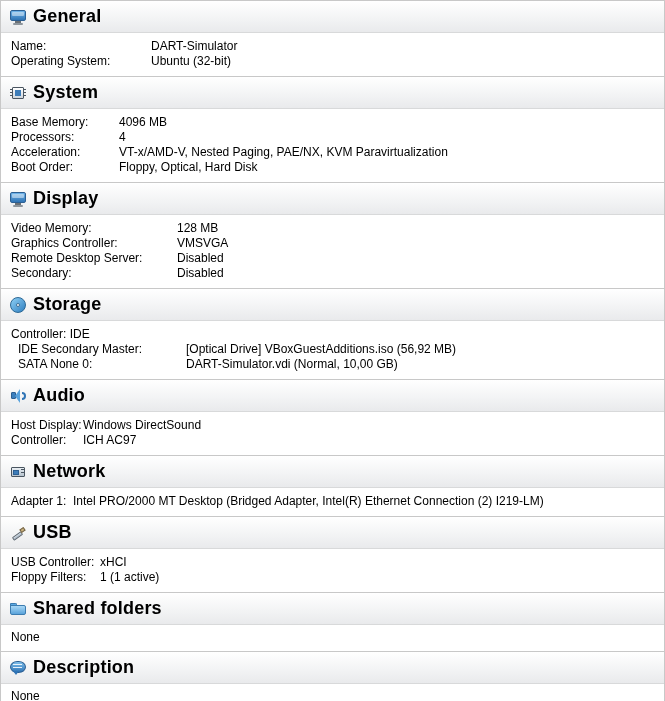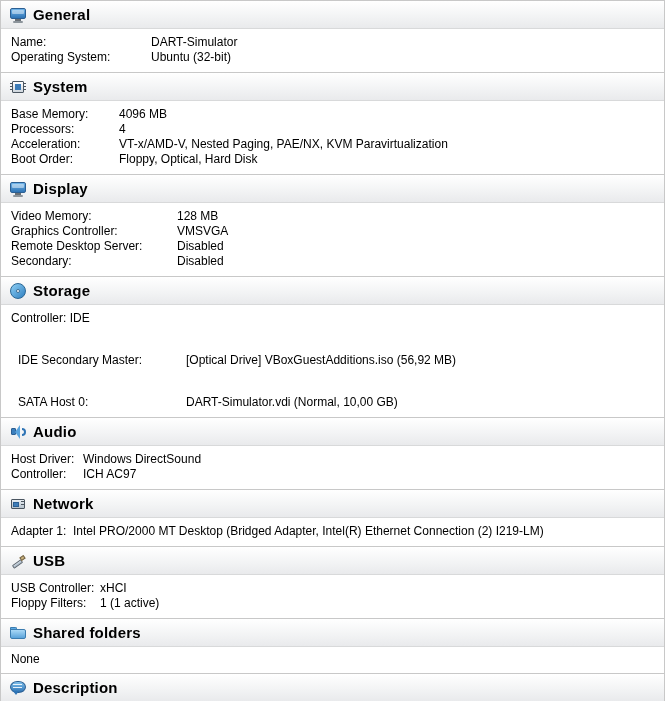--- a/index.html
+++ b/index.html
@@ -31,21 +31,21 @@
   .section-header {
     display: flex;
     align-items: center;
     gap: 7px;
     padding: 5px 8px 5px 9px;
     background: linear-gradient(to bottom, #ffffff 0%, #f3f4f5 55%, #e9eaec 100%);
     border-bottom: 1px solid #d8d9da;
   }
   .section-title {
     font-weight: bold;
-    font-size: 15px;
+    font-size: 18px;
     color: #000;
     letter-spacing: 0.2px;
   }
   .section-body {
     padding: 6px 8px 7px 10px;
   }
   .row {
     display: flex;
     align-items: flex-start;
     line-height: 15px;
@@ -56,21 +56,20 @@
   }
   .value {
     color: #000;
   }
   .plain {
     line-height: 15px;
     white-space: nowrap;
   }
   .indent {
     padding-left: 7px;
-    margin-top: 27px;
   }
   
   .icon {
     width: 16px;
     height: 16px;
     flex: 0 0 16px;
     position: relative;
     display: inline-block;
   }
   
@@ -363,38 +362,38 @@
       </span>
       <span class="section-title">Storage</span>
     </div>
     <div class="section-body">
       <div class="plain">Controller: IDE</div>
       <div class="row indent">
         <span class="label" style="width:168px">IDE Secondary Master:</span>
         <span class="value">[Optical Drive] VBoxGuestAdditions.iso (56,92 MB)</span>
       </div>
       <div class="row indent">
-        <span class="label" style="width:168px">SATA Host 0:</span>
+        <span class="label" style="width:168px">SATA None 0:</span>
         <span class="value">DART-Simulator.vdi (Normal, 10,00 GB)</span>
       </div>
     </div>
   </div>
 
   <div class="panel">
     <div class="section-header">
       <span class="icon icon-audio">
         <span class="spk"></span>
           <span class="cone"></span>
           <span class="wave"></span>
       </span>
       <span class="section-title">Audio</span>
     </div>
     <div class="section-body">
       <div class="row">
-        <span class="label" style="width:72px">Host Driver:</span>
+        <span class="label" style="width:72px">Host Display:</span>
         <span class="value">Windows DirectSound</span>
       </div>
       <div class="row">
         <span class="label" style="width:72px">Controller:</span>
         <span class="value">ICH AC97</span>
       </div>
     </div>
   </div>
 
   <div class="panel">

